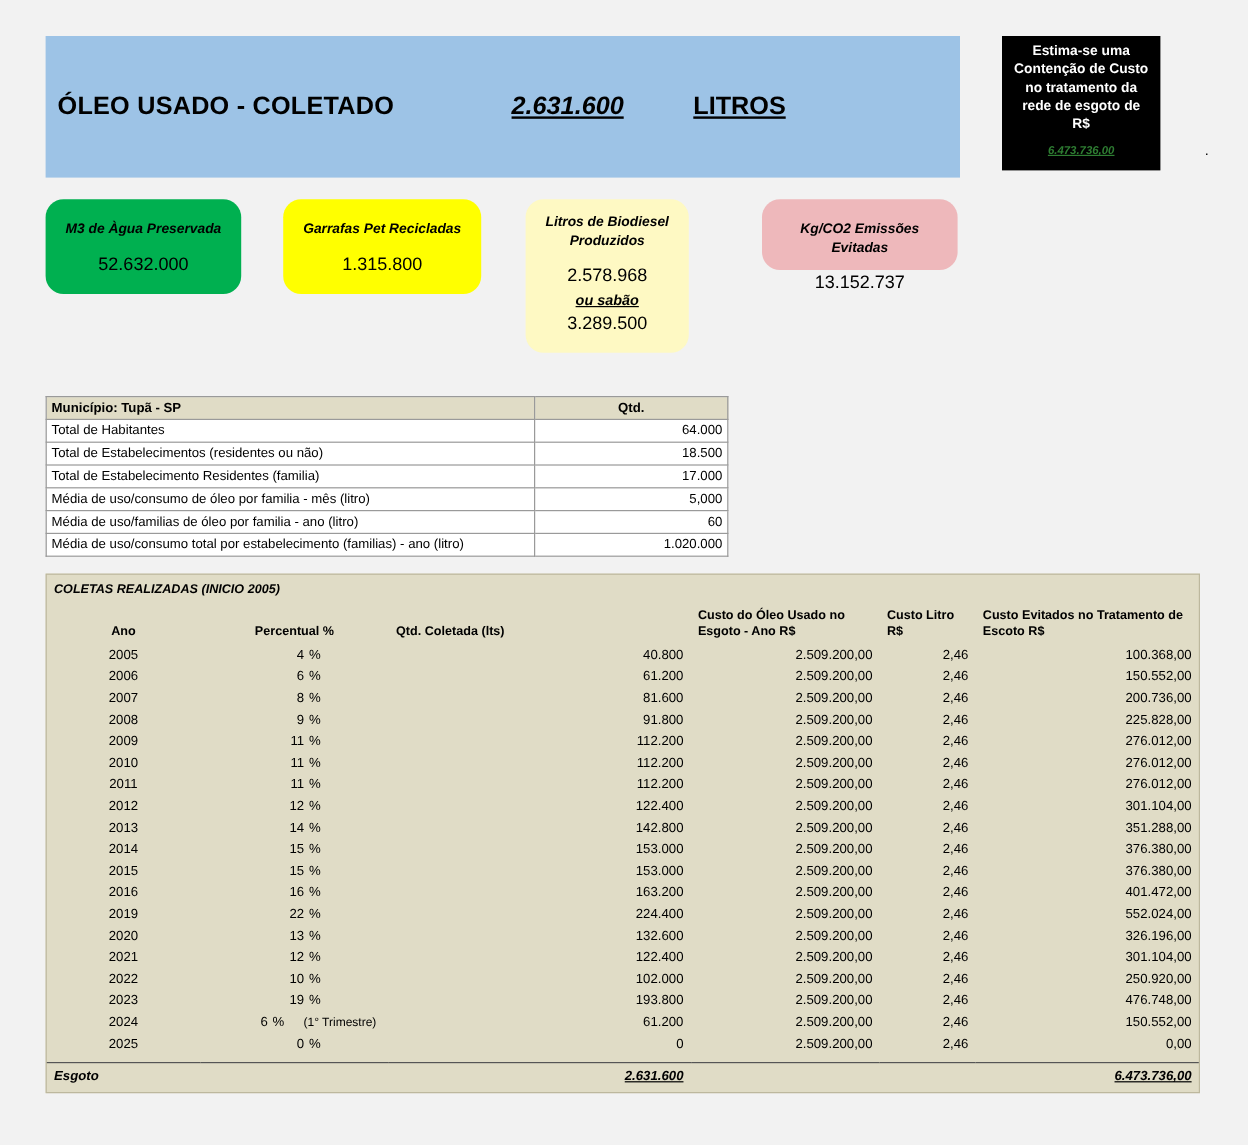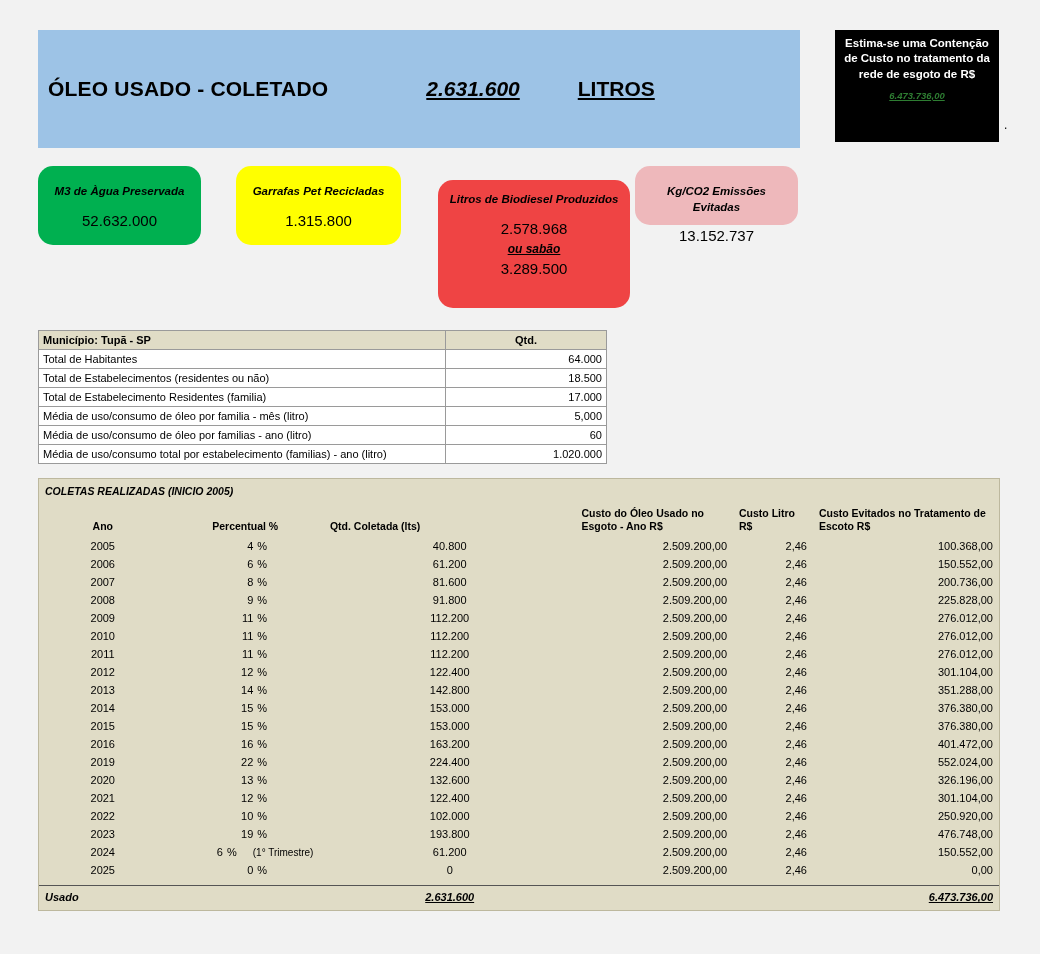--- a/index.html
+++ b/index.html
@@ -45,21 +45,21 @@
     font-size: 21px;
     font-weight: bold;
     text-decoration: underline;
   }
 
   
   .estimate-box {
     position: absolute;
     left: 835px;
     top: 30px;
-    width: 164px;
+    width: 132px;
     height: 112px;
     background: #000;
     color: #fff;
     text-align: center;
     box-sizing: border-box;
     padding: 6px 8px 4px 8px;
   }
   .estimate-text {
     font-size: 11.5px;
     font-weight: bold;
@@ -116,23 +116,22 @@
     left: 38px; top: 166px; width: 163px; height: 79px;
     background: #00b050;
   }
   #kpi-water .kpi-label { padding-top: 6px; }
   #kpi-bottles {
     left: 236px; top: 166px; width: 165px; height: 79px;
     background: #ffff00;
   }
   #kpi-bottles .kpi-label { padding-top: 6px; }
   #kpi-biodiesel {
-    left: 438px; top: 166px; width: 192px; height: 128px;
-    background: #ef4444;
-    margin-top: 14px;
+    left: 438px; top: 166px; width: 136px; height: 128px;
+    background: #fef9c3;
   }
   #kpi-co2 {
     left: 635px; top: 166px; width: 163px; height: 59px;
     background: #eeb8bb;
   }
   #kpi-co2 .kpi-label { padding-top: 6px; }
 
   
   .muni-table {
     position: absolute;
@@ -185,21 +184,21 @@
     vertical-align: bottom;
     padding: 0 6px 4px 6px;
     line-height: 1.25;
   }
   .coletas td {
     padding: 1px 6px;
     height: 16px;
   }
   .c-ano { width: 120px; text-align: center; }
   .c-pct { width: 150px; text-align: center; }
-  .c-qtd { width: 250px; text-align: center; }
+  .c-qtd { width: 250px; text-align: right; }
   .c-custo { width: 150px; text-align: right; }
   .c-litro { width: 70px; text-align: right; }
   .c-evit { width: 180px; text-align: right; }
 
   .coletas thead th.c-ano,
   .coletas thead th.c-pct { text-align: center; }
   .coletas thead th.c-qtd,
   .coletas thead th.c-custo,
   .coletas thead th.c-evit { text-align: left; }
   .coletas thead th.c-litro { text-align: left; margin-left: 43px; }
@@ -281,21 +280,21 @@
       </tr>
       <tr>
         <td class="col-label">Total de Estabelecimento Residentes (familia)</td>
         <td class="col-qty">17.000</td>
       </tr>
       <tr>
         <td class="col-label">Média de uso/consumo de óleo por familia - mês (litro)</td>
         <td class="col-qty">5,000</td>
       </tr>
       <tr>
-        <td class="col-label">Média de uso/consumo de óleo por familias - ano (litro)</td>
+        <td class="col-label">Média de uso/familias de óleo por familia - ano (litro)</td>
         <td class="col-qty">60</td>
       </tr>
       <tr>
         <td class="col-label">Média de uso/consumo total por estabelecimento (familias) - ano (litro)</td>
         <td class="col-qty">1.020.000</td>
       </tr>
     </tbody>
 </table>
 
 <div class="coletas">
@@ -463,21 +462,21 @@
           <td class="c-custo">2.509.200,00</td>
           <td class="c-litro">2,46</td>
           <td class="c-evit">0,00</td>
         </tr>
       </tbody>
     <tfoot>
       <tr class="sep-row">
           <td colspan="6"></td>
         </tr>
       <tr class="total-row">
-        <td class="c-ano">Usado</td>
+        <td class="c-ano">Esgoto</td>
         <td class="c-pct"></td>
         <td class="c-qtd">2.631.600</td>
         <td class="c-custo"></td>
         <td class="c-litro"></td>
         <td class="c-evit">6.473.736,00</td>
       </tr>
     </tfoot>
   </table>
 </div>
 

